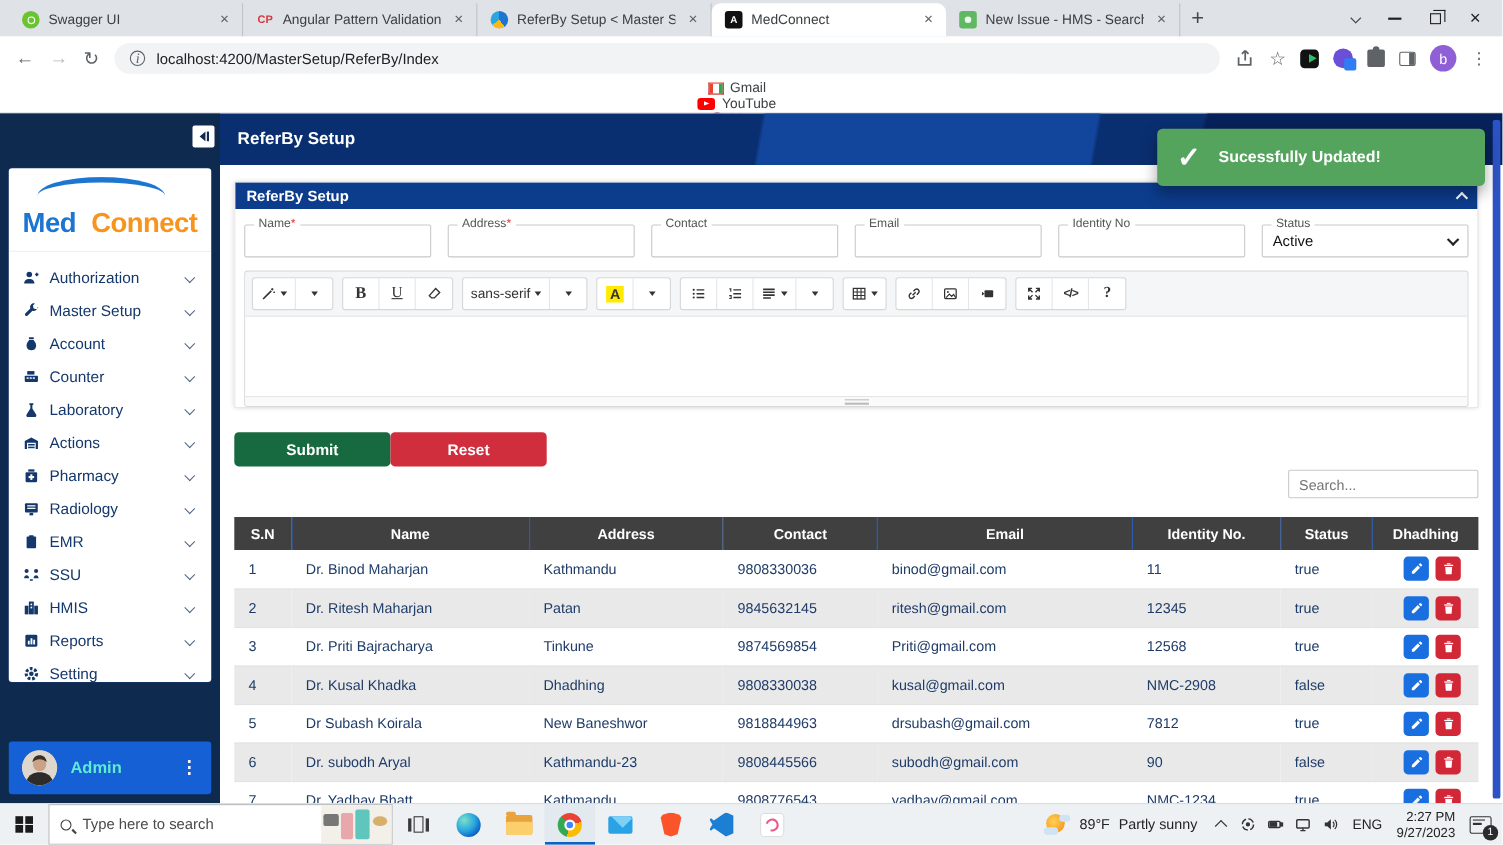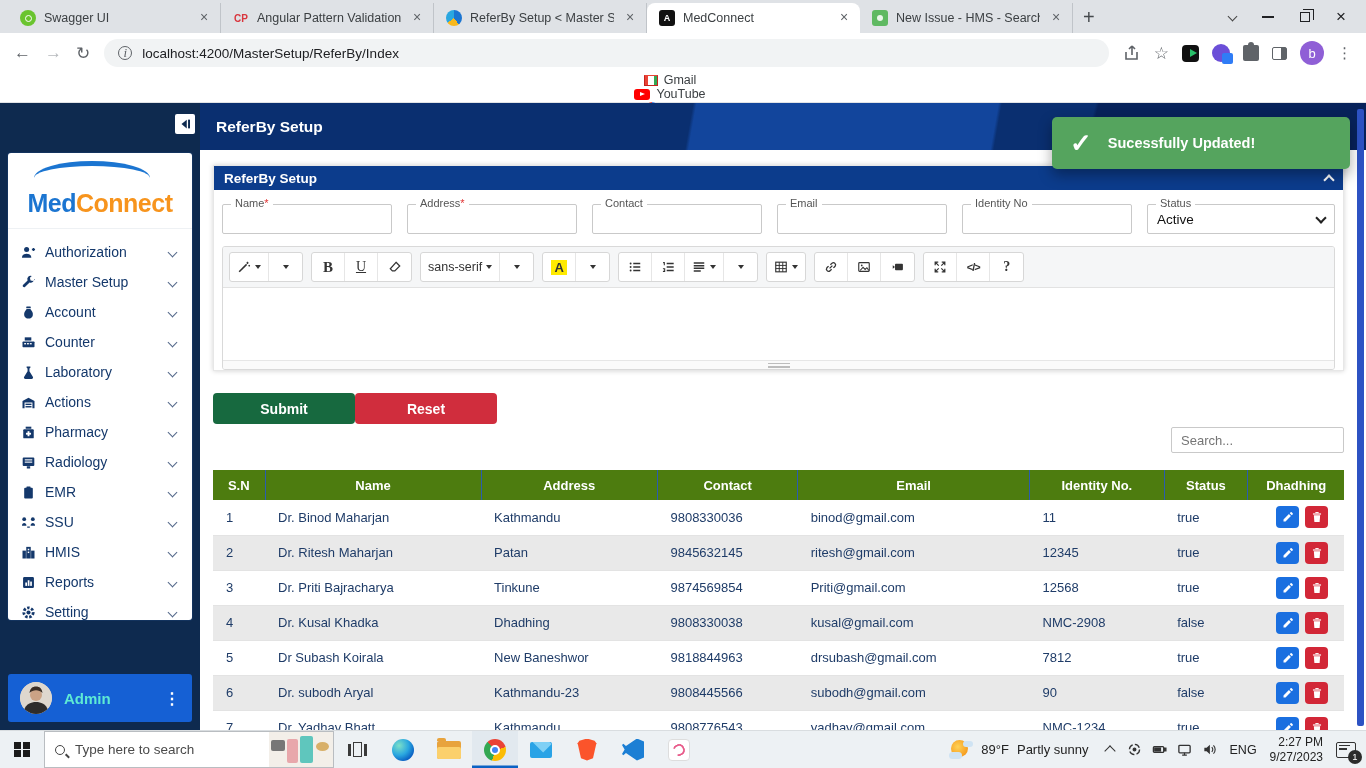--- a/index.html
+++ b/index.html
@@ -59,21 +59,21 @@
 
   
   .app{flex:1;display:flex;min-height:0;}
   .sidebar{width:200px;background:#0e2a4f;position:relative;flex:0 0 200px;}
   .collapse-btn{position:absolute;top:11px;right:5px;width:20px;height:20px;background:#fff;border-radius:2px;display:flex;align-items:center;justify-content:center;}
   .panel{position:absolute;left:8px;right:8px;top:50px;bottom:110px;background:#fff;border-radius:3px;padding-bottom:4px;overflow:hidden;box-shadow:0 0 0 1px #13335e;}
   .logo{position:relative;height:76px;border-bottom:1px solid #eef1f4;}
   .logo .arc{position:absolute;top:8px;left:26px;width:116px;height:34px;border-top:5px solid #1b75d1;border-radius:100% 100% 0 0;}
   .logo .ltext{position:absolute;left:0;right:0;bottom:10px;text-align:center;font-size:25px;font-weight:bold;letter-spacing:-.5px;}
   .logo .lmed{color:#1b75d1;}
-  .logo .lconnect{color:#f7941d;}
+  .logo .lconnect{color:#f7941d;padding-left:14px;}
   .menu{padding:8px 2px 0 2px;}
   .mitem{height:30px;display:flex;align-items:center;gap:9px;padding:0 10px;color:#14386b;font-size:14px;}
   .micon{width:16px;height:16px;flex:0 0 16px;color:#14386b;display:flex;align-items:center;justify-content:center;}
   .micon svg{width:15px;height:15px;fill:currentColor;}
   .mlabel{flex:1;white-space:nowrap;}
   .mchev{width:7px;height:7px;border-right:1.6px solid #54688a;border-bottom:1.6px solid #54688a;transform:rotate(45deg);margin-right:4px;}
   .adminbar{position:absolute;left:8px;right:8px;bottom:8px;height:48px;background:#1560d4;border-radius:3px;display:flex;align-items:center;padding:0 12px;gap:12px;}
   .admin-avatar{width:32px;height:32px;border-radius:50%;overflow:hidden;background:#ded7ce;flex:0 0 32px;}
   .admin-name{color:#5eead4;font-weight:bold;font-size:15px;flex:1;}
   .admin-kebab{color:#fff;font-size:16px;font-weight:bold;}
@@ -118,38 +118,38 @@
   .estatus i{display:block;width:22px;height:1.5px;background:#bdbdbd;}
 
   .btn-row{display:flex;margin-top:22px;}
   .btn{width:142px;height:31px;border:none;border-radius:4px;color:#fff;font-size:14px;font-weight:bold;font-family:inherit;}
   .btn-submit{background:#17693f;}
   .btn-reset{background:#d02d3d;}
   .search-row{display:flex;justify-content:flex-end;margin-top:3px;}
   .search-row input{width:173px;height:26px;border:1px solid #c9c9c9;border-radius:2px;padding:0 9px;font-size:13px;color:#444;font-family:inherit;outline:none;}
 
   table.grid{width:100%;border-collapse:collapse;margin-top:17px;font-size:13px;}
-  table.grid th{background:#4d7c0f;color:#fff;font-weight:bold;height:30px;border-right:1px solid #2a5cae;text-align:center;}
+  table.grid th{background:#404040;color:#fff;font-weight:bold;height:30px;border-right:1px solid #2a5cae;text-align:center;}
   table.grid th:last-child{border-right:none;}
   table.grid td{height:35px;color:#1f3c68;border-bottom:1px solid #e3e3e3;padding-left:13px;}
   table.grid tr.alt td{background:#e9e9e9;}
   td.actions{padding-left:0;text-align:center;white-space:nowrap;}
   .abtn{display:inline-flex;align-items:center;justify-content:center;width:23px;height:22px;border:none;border-radius:4px;margin:0 3px;vertical-align:middle;}
   .abtn svg{width:12px;height:12px;fill:#fff;}
   .abtn-edit{background:#1a6fe0;}
   .abtn-del{background:#d22737;}
 
   .vscroll{position:absolute;top:6px;bottom:4px;right:2px;width:7px;background:#2d52c3;border-radius:2px;}
 
   
   .taskbar{height:38px;background:#edf1f4;border-top:1px solid #d9dde0;display:flex;align-items:stretch;font-size:12px;color:#222;}
   .tb-start{width:44px;display:flex;align-items:center;justify-content:center;}
   .winlogo{display:grid;grid-template-columns:7px 7px;grid-template-rows:7px 7px;gap:1.5px;}
   .winlogo i{background:#1b1b1b;}
-  .tb-search{width:290px;background:#fff;border:1px solid #b9bdc1;display:flex;align-items:center;gap:10px;padding:0 10px;position:relative;overflow:hidden;}
+  .tb-search{width:313px;background:#fff;border:1px solid #b9bdc1;display:flex;align-items:center;gap:10px;padding:0 10px;position:relative;overflow:hidden;}
   .tb-search .mag{width:10px;height:10px;border:1.8px solid #444;border-radius:50%;position:relative;flex:0 0 10px;}
   .tb-search .mag:before{content:"";position:absolute;left:9px;top:9px;width:5px;height:1.8px;background:#444;transform:rotate(45deg);}
   .tb-search .ph{color:#4a4a4a;font-size:13.5px;flex:1;}
   .sdeco{position:absolute;right:0;top:0;bottom:0;width:64px;background:#f3efe9;}
   .sdeco .cam{position:absolute;left:2px;top:8px;width:14px;height:11px;background:#777;border-radius:2px;}
   .sdeco .lug1{position:absolute;left:18px;top:7px;width:11px;height:24px;background:#e8a7ab;border-radius:2px;}
   .sdeco .lug2{position:absolute;left:31px;top:4px;width:13px;height:27px;background:#5fc6bd;border-radius:2px;}
   .sdeco .hat{position:absolute;left:47px;top:10px;width:13px;height:9px;background:#d8b069;border-radius:50%;}
   .tb-slot{width:46px;display:flex;align-items:center;justify-content:center;position:relative;}
   .tb-slot.active{background:#e2e9ef;box-shadow:inset 0 -2.5px 0 #0b62c4;}

